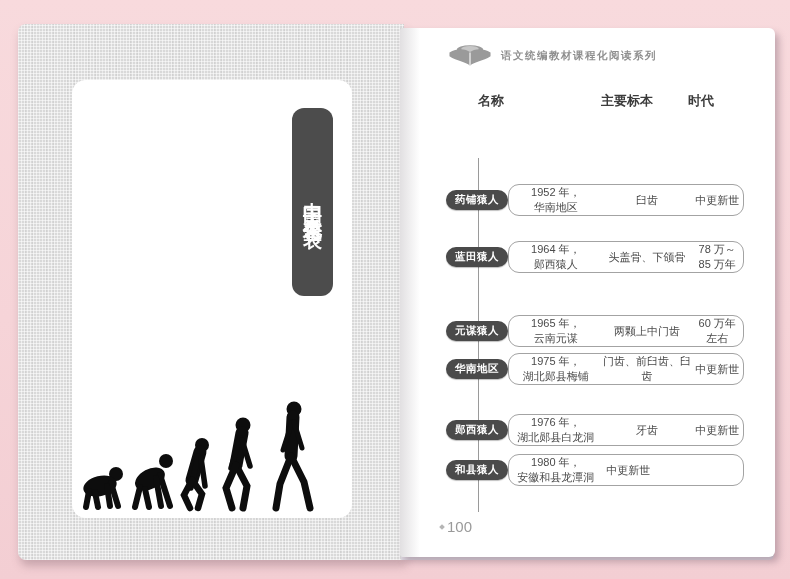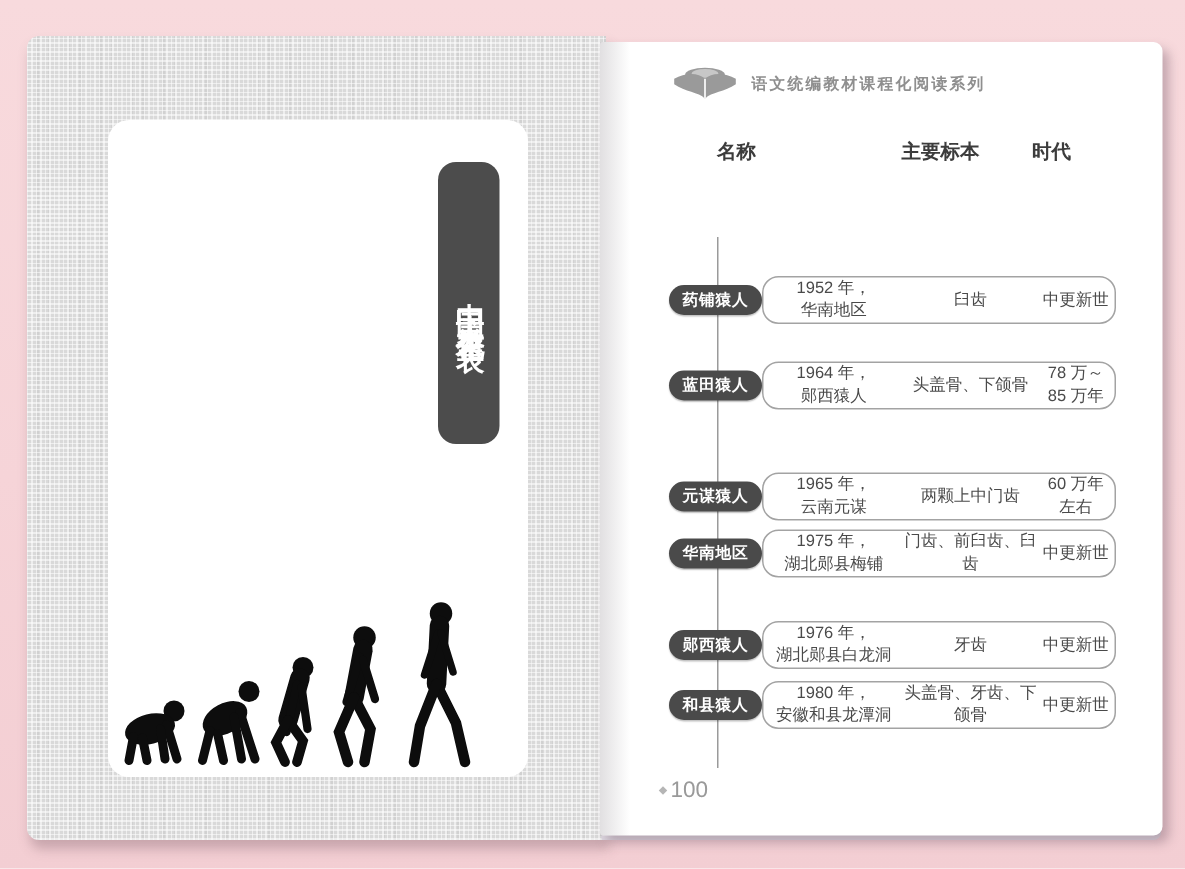--- a/index.html
+++ b/index.html
@@ -216,24 +216,20 @@
         </div>
       </div>
 
       <div class="trow" style="top:422px;height:40px;">
         <div class="pill">和县猿人</div>
         <div class="rbox">
           <div class="cell c-time">
             <div>1980 年，</div>
               <div>安徽和县龙潭洞</div>
             </div>
-          <div class="cell c-spec">
-            <div>头盖骨、牙齿、下颌骨</div>
-              <div></div>
-            </div>
           <div class="cell c-era">
             <div>中更新世</div>
               <div></div>
             </div>
         </div>
       </div>
 
       <div class="pagenum">
         <span class="orn"></span>
         <span>100</span>

